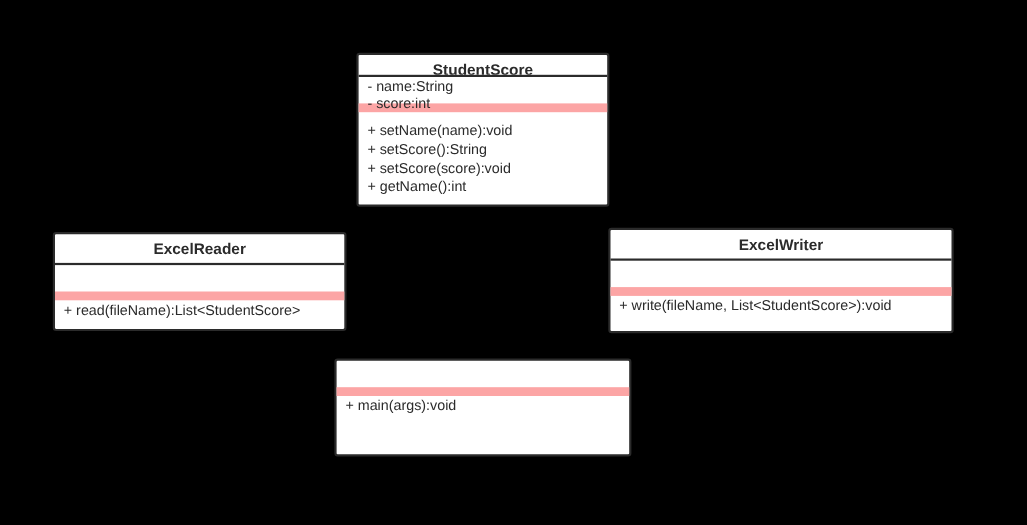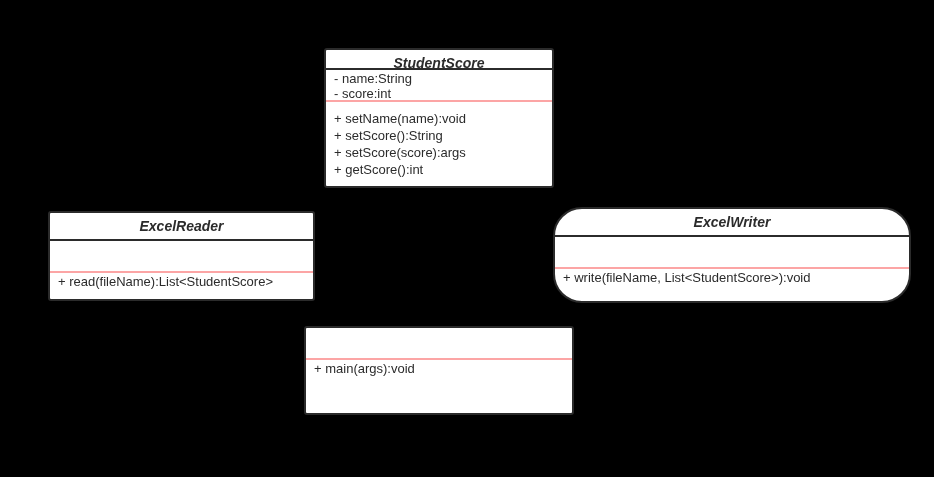--- a/index.html
+++ b/index.html
@@ -30,24 +30,23 @@
   }
   .uml-title {
     height: 26px;
     line-height: 26px;
     text-align: center;
     font-weight: bold;
     font-size: 14px;
     border-bottom: 2px solid #2b2b2b;
     white-space: nowrap;
     overflow: hidden;
-    font-style: italic;
   }
   .uml-attrs {
-    border-bottom: 2px solid #fca5a5;
+    border-bottom: 8px solid #fca5a5;
     padding: 0 8px;
     font-size: 13px;
     line-height: 15px;
     box-sizing: border-box;
   }
   .uml-attrs.empty {
     height: 32px;
   }
   .uml-attrs.filled {
     height: 32px;
@@ -66,39 +65,39 @@
     padding: 0 8px;
   }
   .uml-line {
     white-space: nowrap;
     overflow: hidden;
   }
 
   
   #box-studentscore { left: 324px; top: 48px;  width: 230px; height: 140px; }
   #box-excelreader  { left: 48px;  top: 211px; width: 267px; height: 90px;  }
-  #box-excelwriter  { left: 553px; top: 207px; width: 358px; height: 96px; border-radius: 29px;  }
+  #box-excelwriter  { left: 553px; top: 207px; width: 314px; height: 96px;  }
   #box-parserstart  { left: 304px; top: 326px; width: 270px; height: 89px;  }
 </style>
 </head>
 <body>
 
 <div id="diagram">
 
   <div class="uml-class" id="box-studentscore">
     <div class="uml-title">StudentScore</div>
     <div class="uml-attrs filled">
       <div class="uml-line">- name:String</div>
       <div class="uml-line">- score:int</div>
     </div>
     <div class="uml-methods">
       <div class="uml-line">+ setName(name):void</div>
       <div class="uml-line">+ setScore():String</div>
-      <div class="uml-line">+ setScore(score):args</div>
-      <div class="uml-line">+ getScore():int</div>
+      <div class="uml-line">+ setScore(score):void</div>
+      <div class="uml-line">+ getName():int</div>
     </div>
   </div>
 
   <div class="uml-class" id="box-excelreader">
     <div class="uml-title">ExcelReader</div>
     <div class="uml-attrs empty"></div>
     <div class="uml-methods single">
       <div class="uml-line">+ read(fileName):List&lt;StudentScore&gt;</div>
     </div>
   </div>

